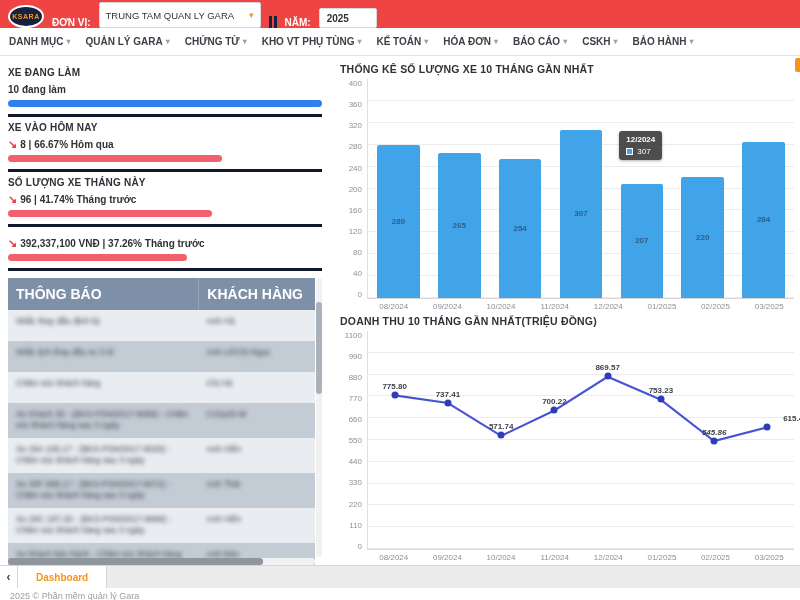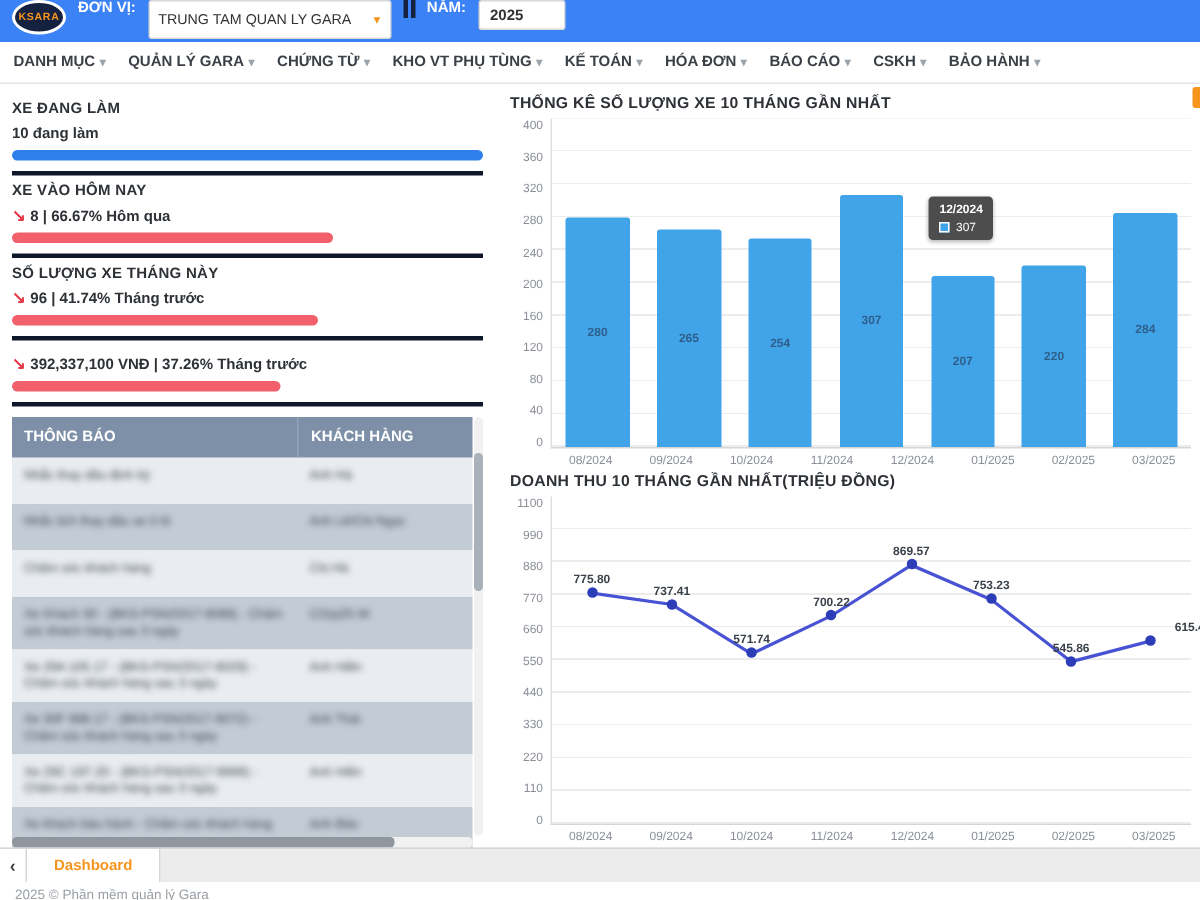--- a/index.html
+++ b/index.html
@@ -1,21 +1,21 @@
 <!DOCTYPE html>
 <html><head>
 <meta charset="utf-8">
 <style>
   *{box-sizing:border-box;margin:0;padding:0}
   html,body{width:800px;height:600px;overflow:hidden}
   body{font-family:"Liberation Sans",sans-serif;background:#fff;color:#333}
   .app{width:800px;height:600px;display:flex;flex-direction:column;position:relative;background:#fff}
 
   
-  .topbar{flex:0 0 28px;background:#3b82f6;display:flex;align-items:flex-start;gap:8px;padding:0 8px}
+  .topbar{flex:0 0 28px;background:#ef4444;display:flex;align-items:flex-end;gap:8px;padding:0 8px}
   .logo-circle{width:36px;height:23px;background:#15223f;border-radius:50%;border:2px solid #fff;
     color:#f7941e;font-size:7px;font-weight:bold;display:flex;align-items:center;justify-content:center;letter-spacing:.5px}
   .hdr-label{color:#fff;font-weight:bold;font-size:10px;white-space:nowrap}
   .select{background:#fff;border:1px solid #d8d8d8;border-radius:2px;height:20px;width:162px;
     display:flex;align-items:center;justify-content:space-between;padding:12px 6px;font-size:9.5px;color:#333;cursor:pointer}
   .sel-arrow{color:#f7941e;font-size:9px}
   .divider-icon{display:flex;gap:2px;align-items:center}
   .vbar{width:3px;height:12px;background:#15223f;display:inline-block}
   .yearbox{background:#fff;border:1px solid #d8d8d8;border-radius:2px;height:20px;width:58px;
     display:flex;align-items:center;padding:0 7px;font-size:10px;font-weight:bold;color:#333}
@@ -34,21 +34,21 @@
   .stat{padding:5px 0 7px;border-bottom:3px solid #0f172a}
   .stat-title{font-size:10px;font-weight:bold;color:#2e3237;letter-spacing:.2px}
   .stat-value{display:flex;align-items:center;gap:3px;
     font-size:10px;font-weight:bold;color:#2e3237;margin:6px 0 5px}
   .trend-icon{color:#e53946;font-size:11px;font-weight:bold;line-height:1}
   .stat-bar{height:7px;border-radius:4px}
 
   
   .tableWrap{margin-top:7px;flex:1;position:relative;overflow:hidden;padding-right:7px;padding-bottom:8px}
   .tbl-head{display:flex}
-  .th{background:#7e90a8;color:#fff;font-size:10px;font-weight:bold;padding:8px 8px}
+  .th{background:#7e90a8;color:#fff;font-size:14px;font-weight:bold;padding:8px 8px}
   .th.c1{flex:0 0 62%}
   .th.c2{flex:1;border-left:1px solid #93a3b8}
   .tbody .tr{display:flex;min-height:31px;cursor:pointer}
   .tbody .tr:nth-child(odd){background:#e9edf2}
   .tbody .tr:nth-child(even){background:#c3cbd5}
   .td{font-size:8.5px;color:#3c424a;padding:6px 8px;filter:blur(2.2px);line-height:1.35}
   .td.c1{flex:0 0 62%}
   .td.c2{flex:1}
   .vscroll{position:absolute;right:0;top:0;bottom:8px;width:6px;background:#f1f1f1;border-radius:3px}
   .vthumb{position:absolute;top:24px;height:92px;width:6px;background:#a9b1bb;border-radius:3px;cursor:pointer}
@@ -341,21 +341,21 @@
               <div class="pt-label" style="left: 18.75%; top: 32.9627%;">737.41</div>
               <div class="pt-marker" style="left: 31.25%; top: 48.0236%; background: rgb(45, 61, 184);"></div>
               <div class="pt-label" style="left: 31.25%; top: 48.0236%;">571.74</div>
               <div class="pt-marker" style="left: 43.75%; top: 36.3436%; background: rgb(45, 61, 184);"></div>
               <div class="pt-label" style="left: 43.75%; top: 36.3436%;">700.22</div>
               <div class="pt-marker" style="left: 56.25%; top: 20.9482%; background: rgb(45, 61, 184);"></div>
               <div class="pt-label" style="left: 56.25%; top: 20.9482%;">869.57</div>
               <div class="pt-marker" style="left: 68.75%; top: 31.5245%; background: rgb(45, 61, 184);"></div>
               <div class="pt-label" style="left: 68.75%; top: 31.5245%;">753.23</div>
               <div class="pt-marker" style="left: 81.25%; top: 50.3764%; background: rgb(45, 61, 184);"></div>
-              <div class="pt-label" style="left: 81.25%; top: 50.3764%;">545.86</div>
+              <div class="pt-label" style="left: 81.25%; top: 50.3764%; font-style: italic;">545.86</div>
               <div class="pt-marker" style="left: 93.75%; top: 44.0545%; background: rgb(45, 61, 184);"></div>
               <div class="pt-label" style="left: 93.75%; top: 44.0545%; margin-left: 28px;">615.40</div>
             </div>
         </div>
         <div class="xaxis">
             <div class="x-label">08/2024</div>
             <div class="x-label">09/2024</div>
             <div class="x-label">10/2024</div>
             <div class="x-label">11/2024</div>
             <div class="x-label">12/2024</div>

